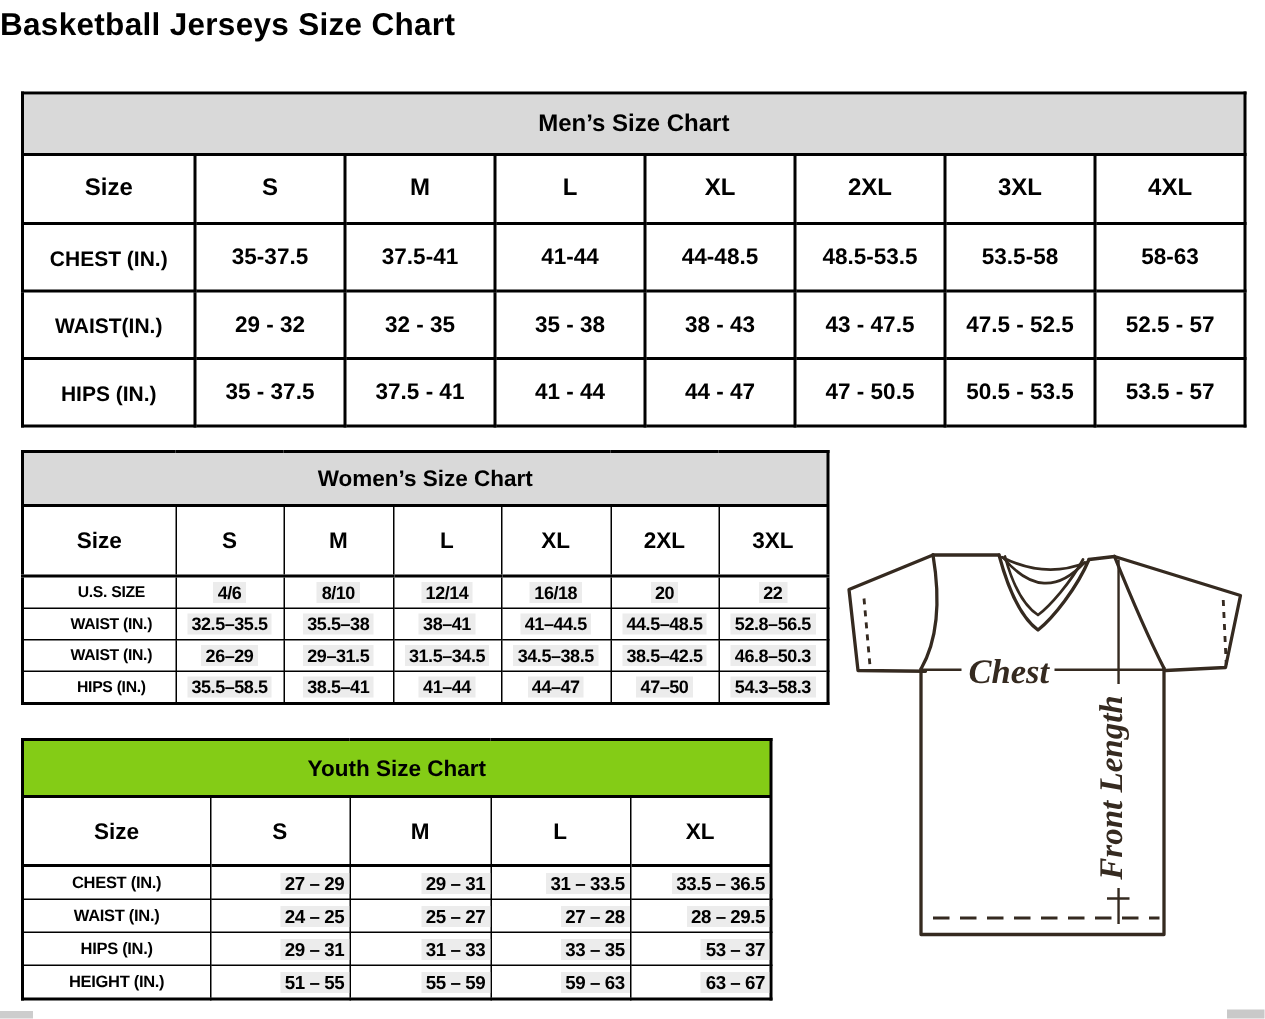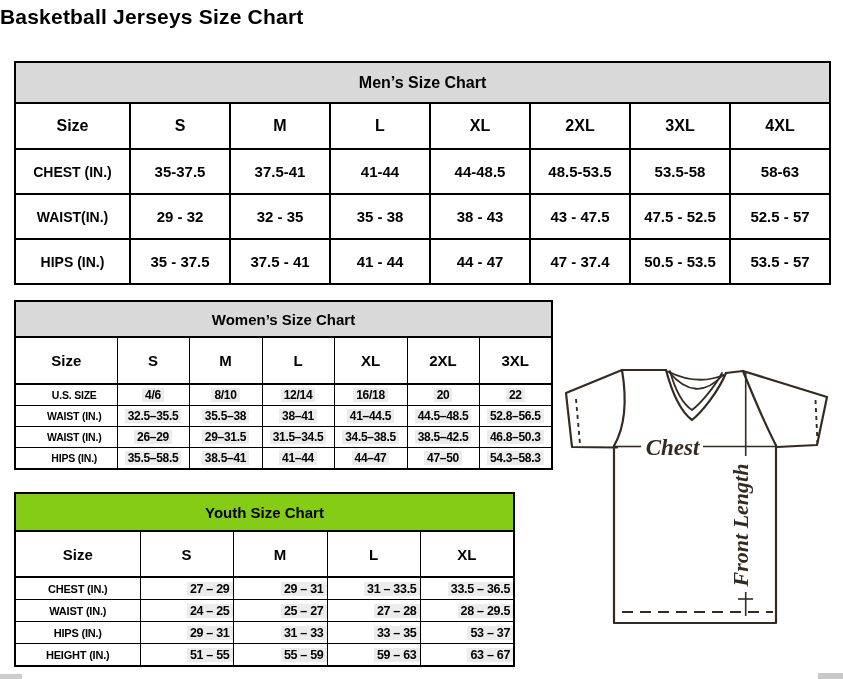--- a/index.html
+++ b/index.html
@@ -101,21 +101,21 @@
     <td>43 - 47.5</td>
     <td>47.5 - 52.5</td>
     <td>52.5 - 57</td>
   </tr>
   <tr class="data-row">
     <th>HIPS (IN.)</th>
     <td>35 - 37.5</td>
     <td>37.5 - 41</td>
     <td>41 - 44</td>
     <td>44 - 47</td>
-    <td>47 - 37.4</td>
+    <td>47 - 50.5</td>
     <td>50.5 - 53.5</td>
     <td>53.5 - 57</td>
   </tr>
 </tbody>
   </table>
 
 <table class="chart womens">
   <colgroup>
     <col style="width:102px">
     <col style="width:72px">

